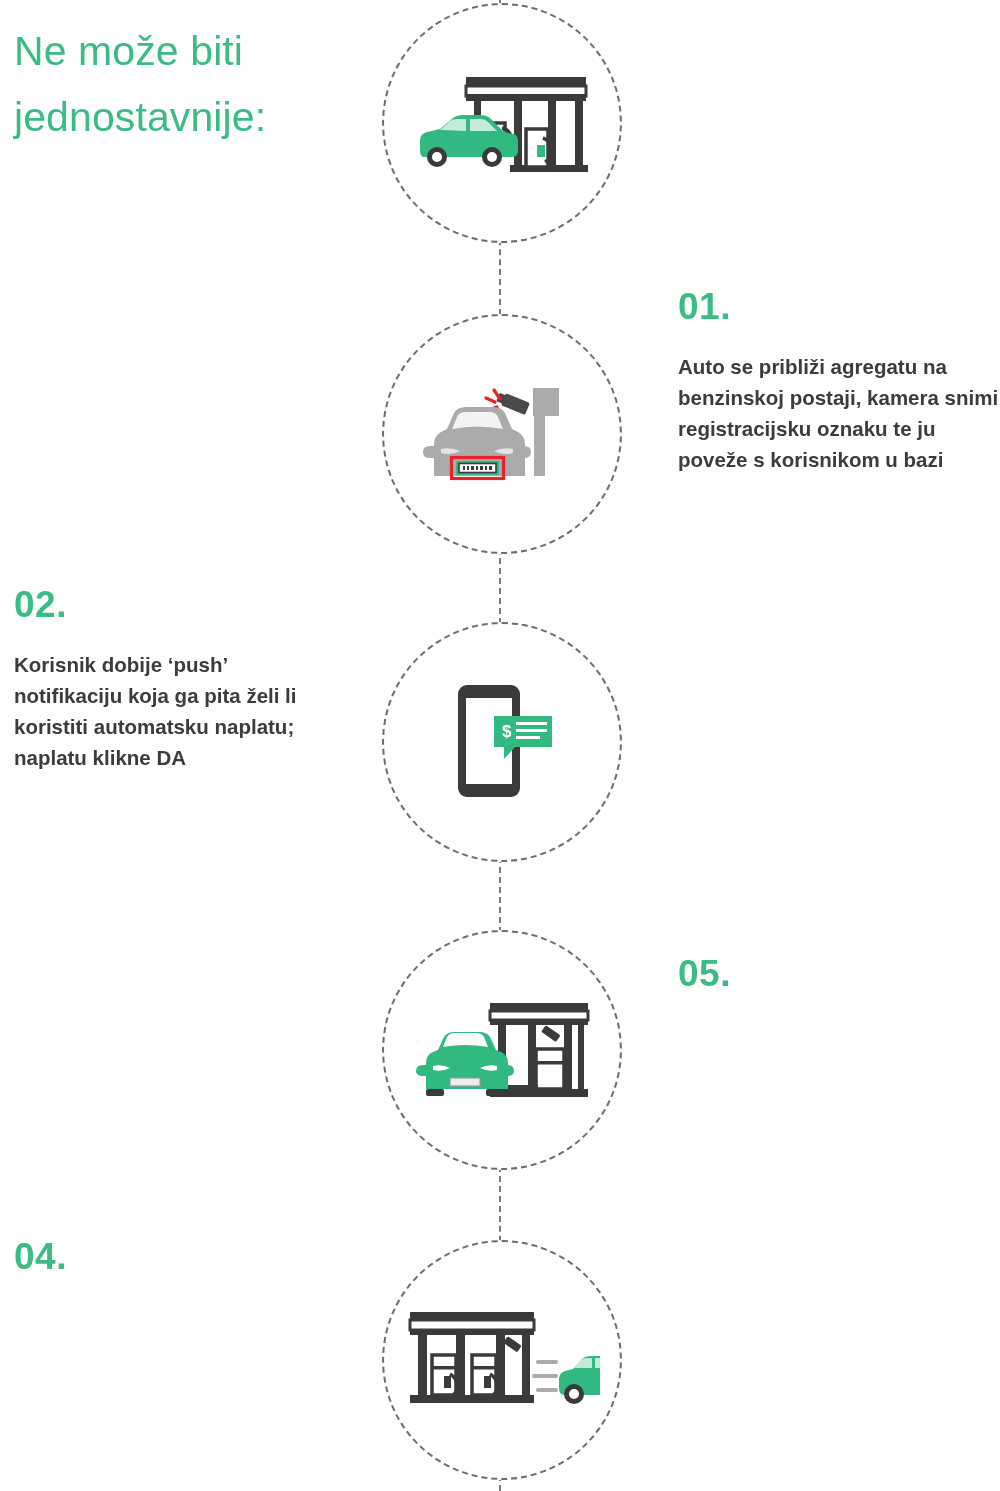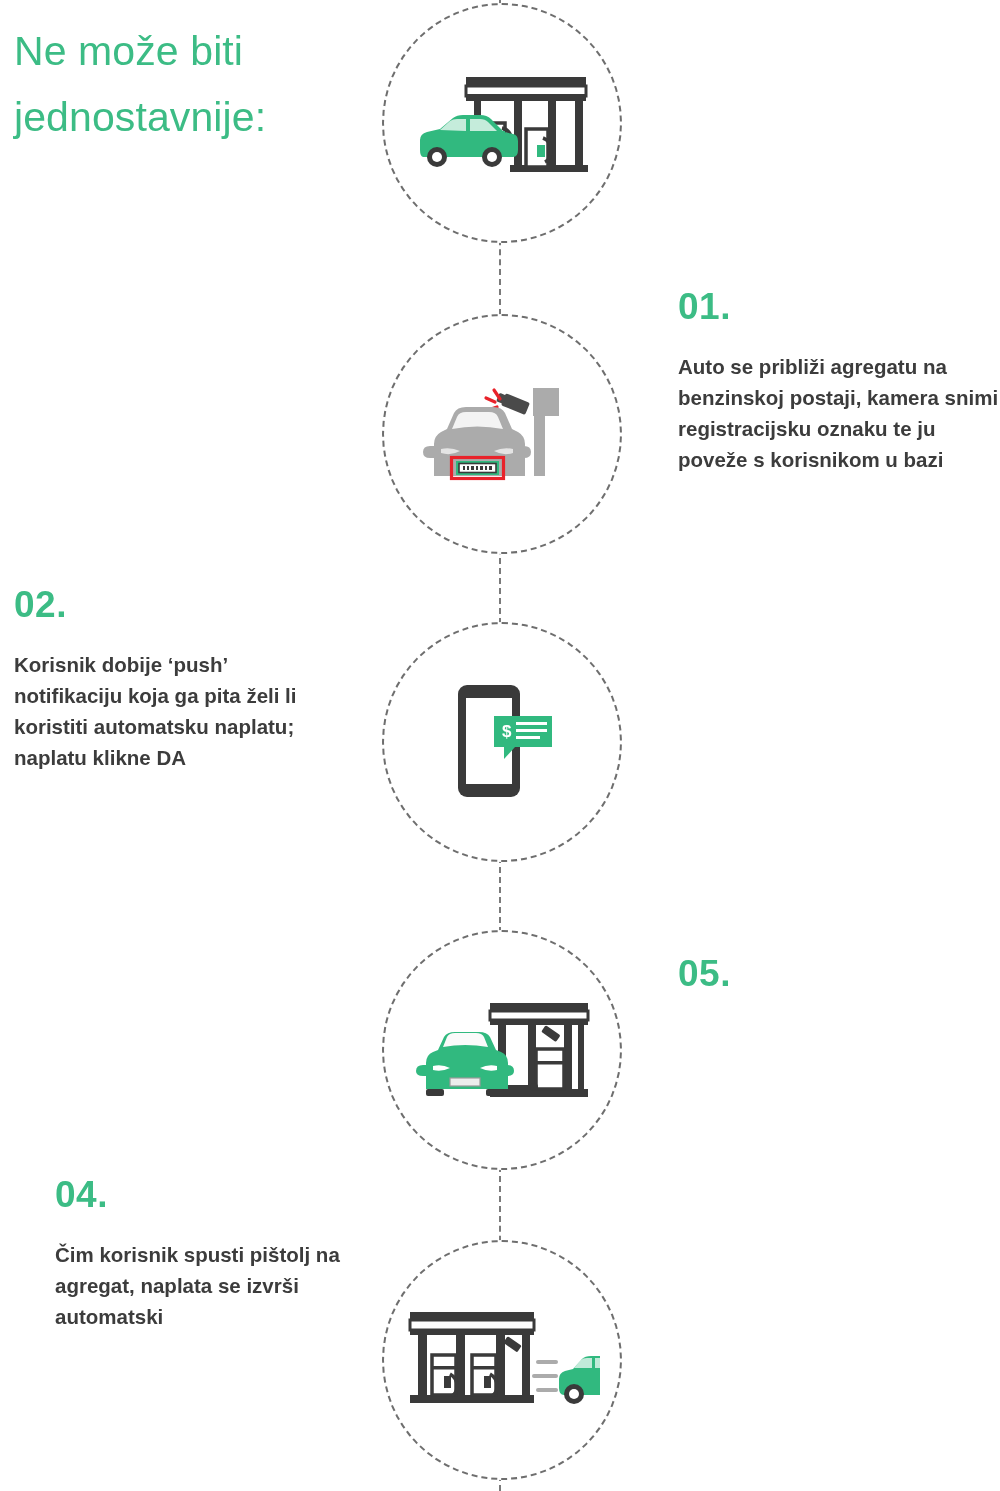--- a/index.html
+++ b/index.html
@@ -68,21 +68,21 @@
     font-weight:700;
     line-height:1.52;
     white-space:pre-line;
   }
   .step.right{left:678px;width:322px;}
   .step.left{left:14px;width:320px;}
 
   #step1{top:288px;}
   #step2{top:586px;}
   #step3{top:955px;}
-  #step4{top:1176px;margin-left:41px;}
+  #step4{top:1238px;}
 </style>
 </head>
 <body>
 
 <div class="stage">
 
   <div class="spine"></div>
 
   <div class="title">Ne može biti
 jednostavnije:</div>
@@ -288,16 +288,15 @@
     <div class="num">02.</div>
     <div class="body">Korisnik dobije ‘push’ notifikaciju koja ga pita želi li koristiti automatsku naplatu; naplatu klikne DA</div>
   </div>
 
   <div class="step right" id="step3">
     <div class="num">05.</div>
   </div>
 
   <div class="step left" id="step4">
     <div class="num">04.</div>
-    <div class="body">Čim korisnik spusti pištolj na agregat, naplata se izvrši automatski</div>
   </div>
 
 </div>
 
 </body></html>

